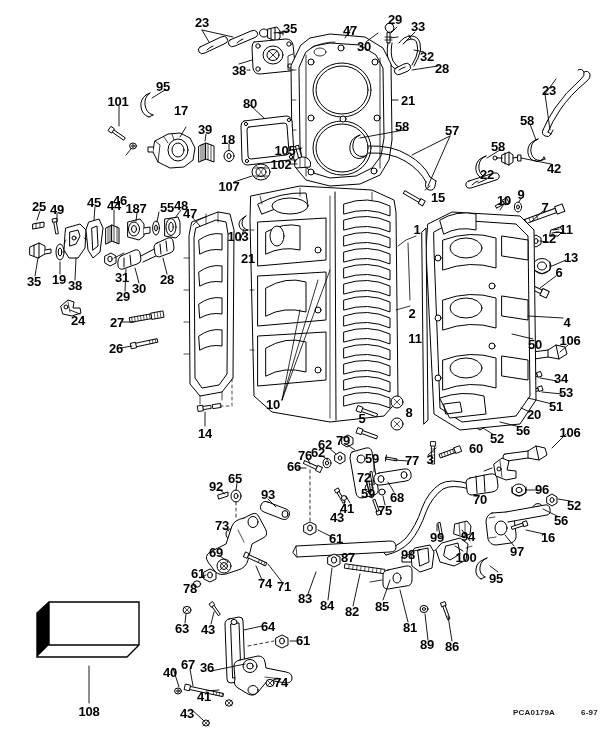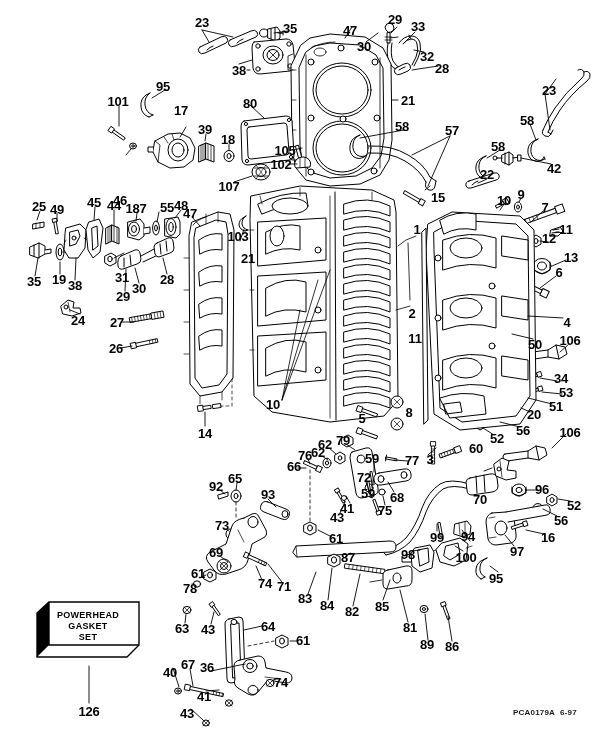--- a/index.html
+++ b/index.html
@@ -58,21 +58,21 @@
     position: absolute;
     left: 513px;
     top: 708px;
     font-family: "Liberation Sans", sans-serif;
     font-size: 8px;
     font-weight: bold;
     color: #1a1a1a;
     letter-spacing: 0.2px;
     white-space: nowrap;
   }
-  #part-code .code-date { margin-left: 5px; }
+  #part-code .code-date { margin-left: 26px; }
 </style>
 </head>
 <body>
 
 <div id="diagram-root">
 
   <svg id="art-layer" viewBox="0 0 602 736" xmlns="http://www.w3.org/2000/svg">
     <defs>
       <g id="boltShape">
         <rect x="0" y="-2" width="26" height="4" fill="#fff" stroke="#000" stroke-width="1"></rect>
@@ -892,25 +892,20 @@
       </g>
     </g>
   </svg>
 
   <div id="gasket-box">
     <svg width="104" height="57" viewBox="0 0 104 57" xmlns="http://www.w3.org/2000/svg">
       <path d="M1 12 L13 1 L103 1 L103 44 L91 56 L1 56 Z" fill="#ffffff" stroke="#000000" stroke-width="1.4"></path>
       <path d="M13 1 L13 44 L103 44" fill="none" stroke="#000000" stroke-width="1.4"></path>
       <path d="M1 12 L13 1 L13 44 L1 56 Z" fill="#000000"></path>
     </svg>
-    <div class="gasket-label">
-      <div>POWERHEAD</div>
-      <div>GASKET</div>
-      <div>SET</div>
-    </div>
   </div>
 
   <div id="part-code">
     <span>PCA0179A</span><span class="code-date">6-97</span>
   </div>
 
   <div id="callout-layer">
       <div class="callout" style="left: 202px; top: 22px;">23</div>
       <div class="callout" style="left: 290px; top: 28px;">35</div>
       <div class="callout" style="left: 350px; top: 30px;">47</div>
@@ -1030,16 +1025,16 @@
       <div class="callout" style="left: 182px; top: 628px;">63</div>
       <div class="callout" style="left: 208px; top: 629px;">43</div>
       <div class="callout" style="left: 268px; top: 626px;">64</div>
       <div class="callout" style="left: 303px; top: 640px;">61</div>
       <div class="callout" style="left: 170px; top: 672px;">40</div>
       <div class="callout" style="left: 188px; top: 664px;">67</div>
       <div class="callout" style="left: 207px; top: 667px;">36</div>
       <div class="callout" style="left: 204px; top: 696px;">41</div>
       <div class="callout" style="left: 187px; top: 713px;">43</div>
       <div class="callout" style="left: 281px; top: 682px;">74</div>
-      <div class="callout" style="left: 89px; top: 711px;">126</div>
+      <div class="callout" style="left: 89px; top: 711px;">108</div>
     </div>
 
 </div>
 
 </body></html>

